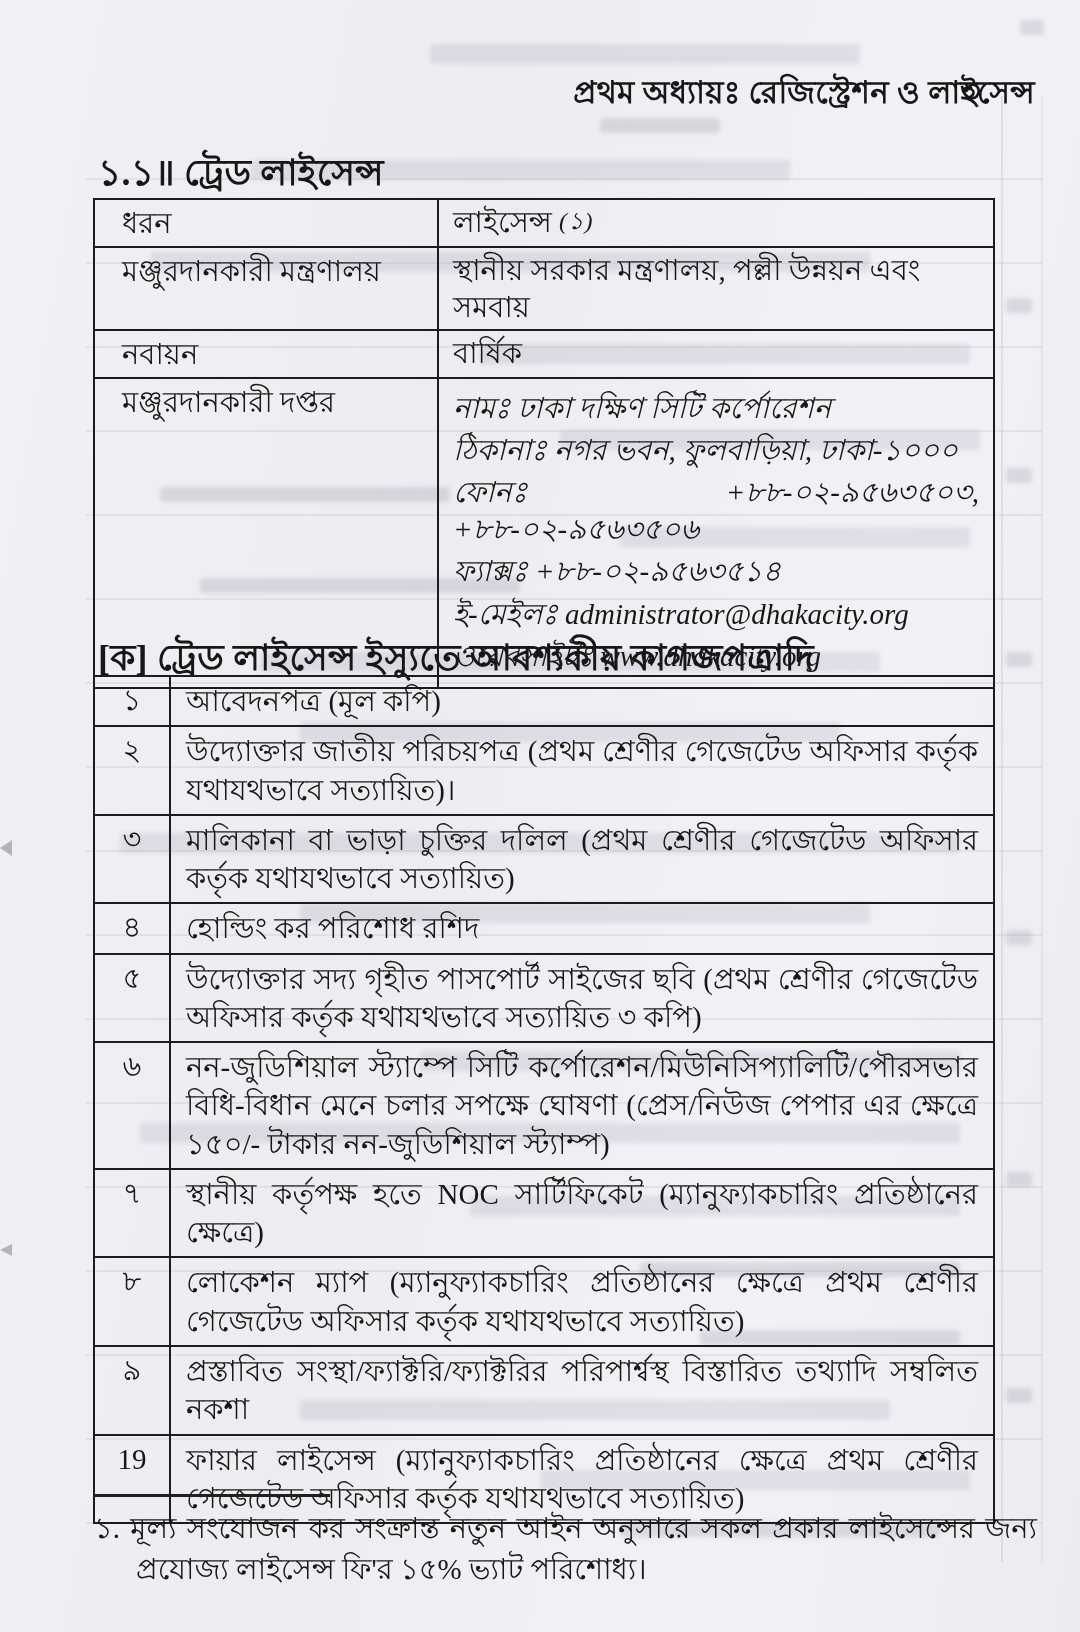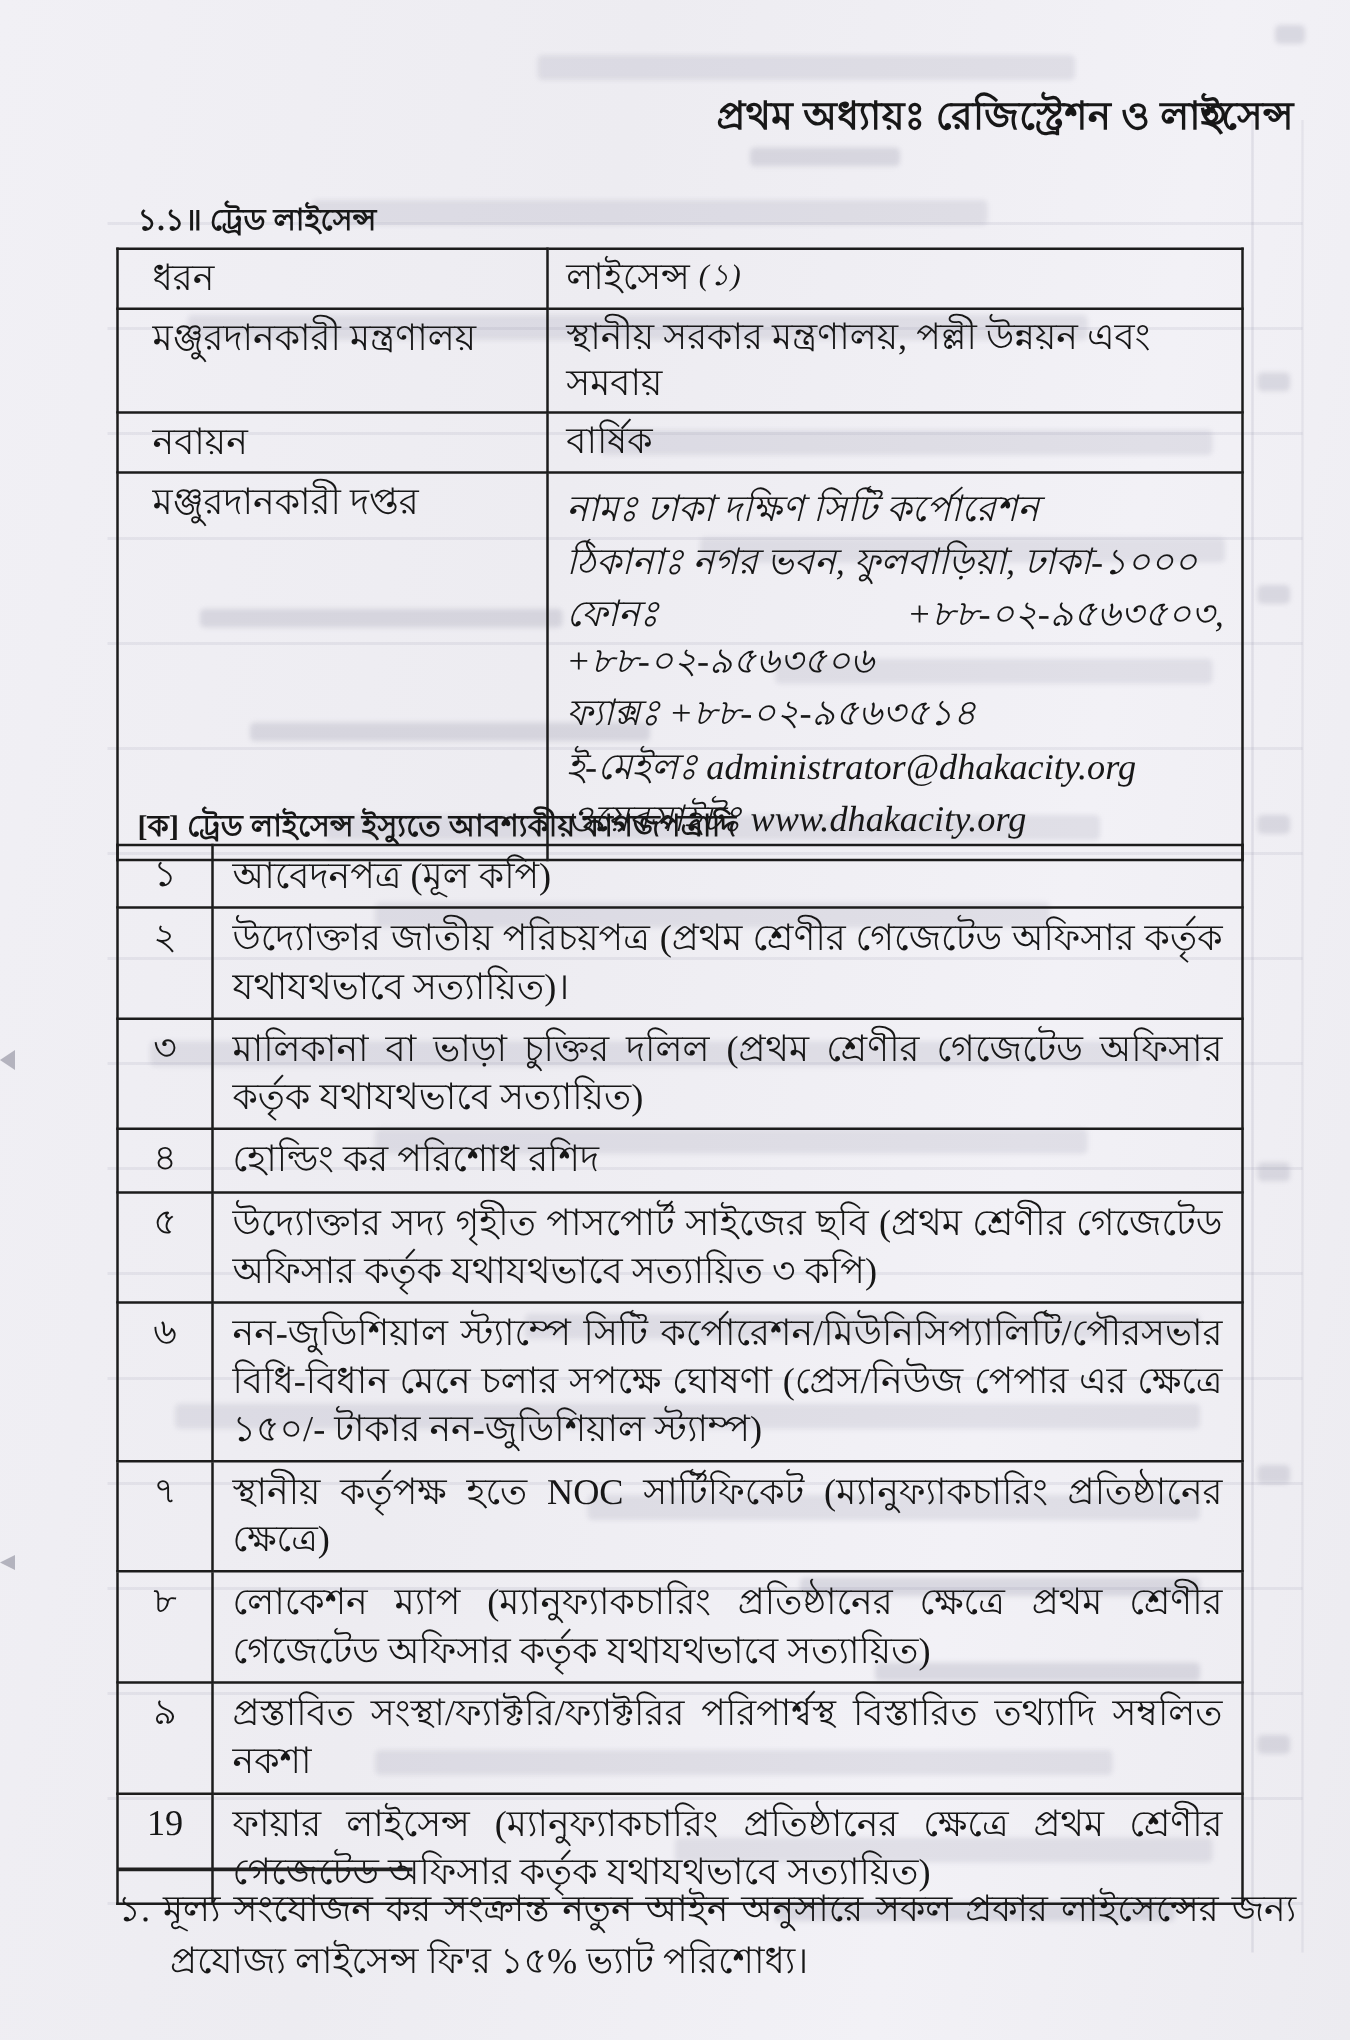--- a/index.html
+++ b/index.html
@@ -15,21 +15,21 @@
     background:repeating-linear-gradient(to bottom,transparent 0 82px,rgba(110,110,140,0.10) 82px 84px);
   }
   .gv{position:absolute;width:2px;background:rgba(110,110,140,0.14);pointer-events:none;}
   .smudge{position:absolute;height:20px;background:rgba(118,118,146,0.15);filter:blur(2px);border-radius:4px;pointer-events:none;}
   .smudge.sm{height:15px;background:rgba(118,118,146,0.20);}
   .edge-mark{position:absolute;left:0;width:12px;height:16px;background:#9a9aa6;clip-path:polygon(100% 0,0 50%,100% 100%);opacity:.7;pointer-events:none;}
   
   .header-title{position:absolute;top:68px;left:135px;width:900px;text-align:right;
     font-size:31px;font-weight:bold;letter-spacing:.3px;}
   .page-number{position:absolute;top:66px;left:960px;font-size:32px;font-weight:bold;}
-  .sec-title{position:absolute;left:94px;margin:16px;font-size:24px;font-weight:bold;letter-spacing:.2px;text-align:right;}
+  .sec-title{position:absolute;left:94px;margin:4px;font-size:36px;font-weight:bold;letter-spacing:.2px;text-align:right;}
   #sec1{top:141px;}
   #sec2{top:626px;}
   table{border-collapse:collapse;table-layout:fixed;}
   td{border:2.5px solid #1c1c1c;vertical-align:top;}
   .t1{position:absolute;top:198px;left:93px;width:902px;font-size:29px;}
   .t1 .lbl{width:288px;padding:5px 27px;line-height:1.25;}
   .t1 .val{padding:4px 14px;line-height:1.25;}
   .t1 .office{padding:7px 14px;font-style:italic;}
   .office-line{margin:4px 0 5px 0;line-height:1.28;}
   .office-line.justify{text-align:justify;}

